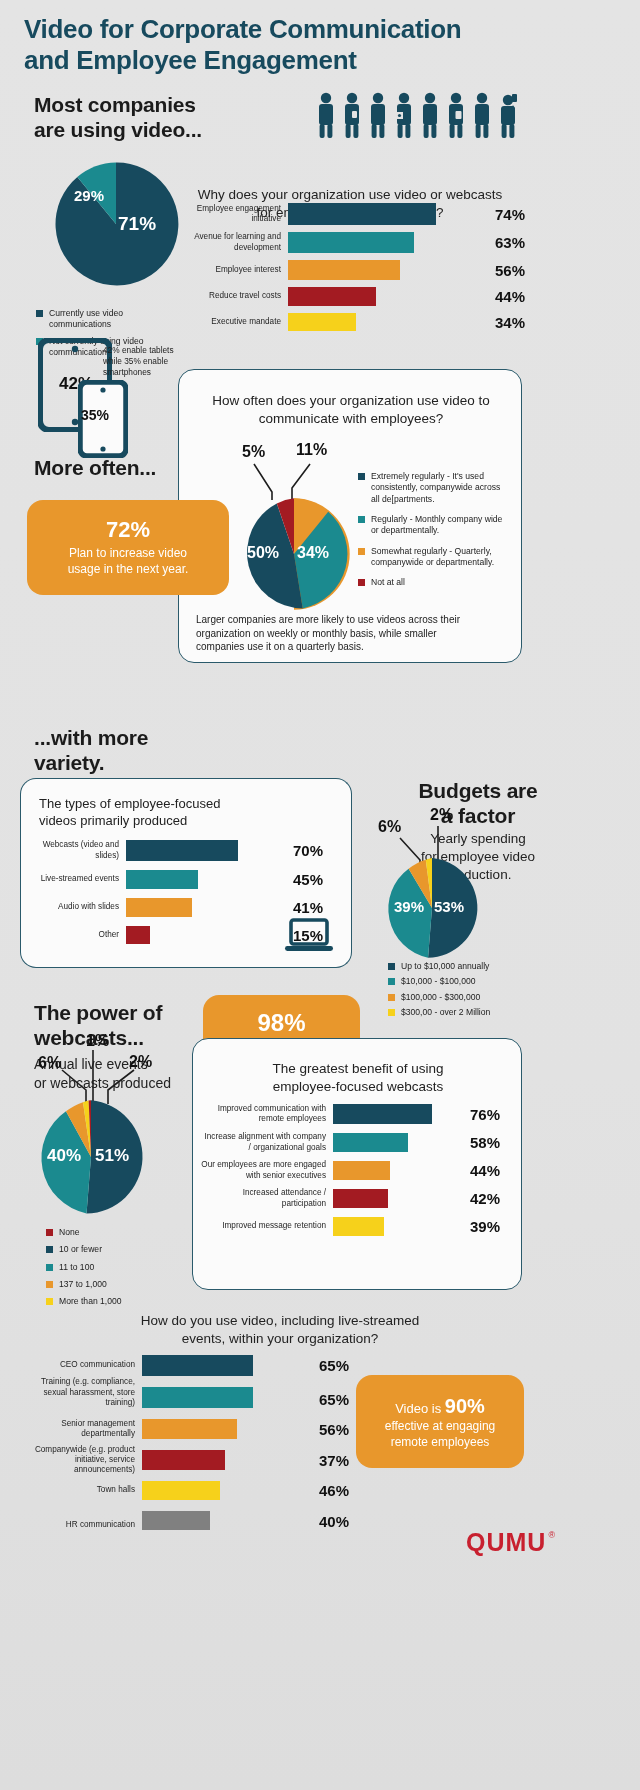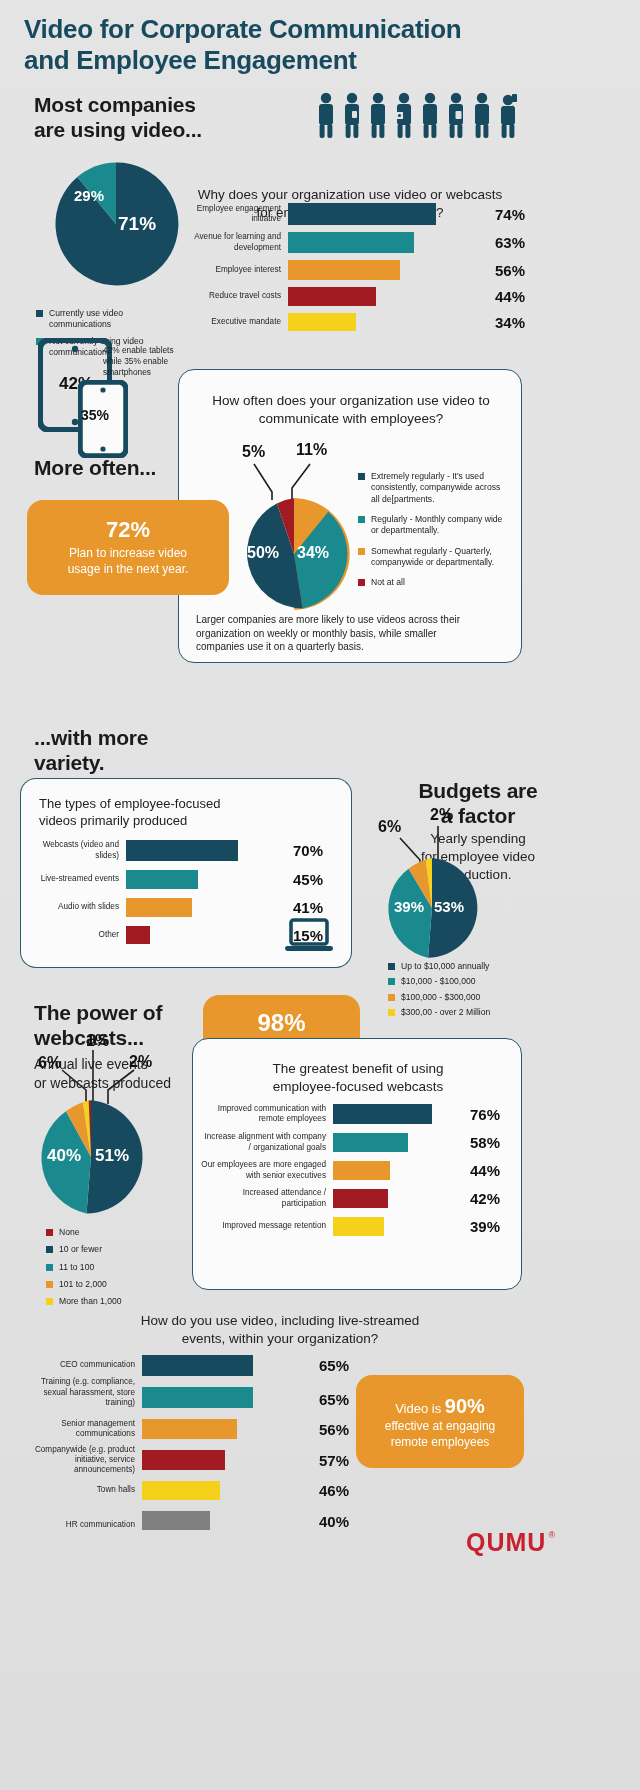--- a/index.html
+++ b/index.html
@@ -444,21 +444,21 @@
     <div class="legrow" style="margin-bottom:6px;">
       <span class="swatch" style="background:#174A5E"></span>
       <span class="bl">10 or fewer</span>
     </div>
     <div class="legrow" style="margin-bottom:6px;">
       <span class="swatch" style="background:#1B8A8F"></span>
       <span class="bl">11 to 100</span>
     </div>
     <div class="legrow" style="margin-bottom:6px;">
       <span class="swatch" style="background:#E8972C"></span>
-      <span class="bl">101 to 2,000</span>
+      <span class="bl">137 to 1,000</span>
     </div>
     <div class="legrow">
       <span class="swatch" style="background:#F6D11B"></span>
       <span class="bl">More than 1,000</span>
     </div>
   </div>
 
   <div class="card abs" style="left:192px;top:1038px;width:330px;height:252px;"></div>
 
   <div class="abs q" style="left:210px;top:1060px;width:296px;">
@@ -518,32 +518,32 @@
       <div class="barval">65%</div>
     </div>
     <div class="barrow" style="height:21px;margin-bottom:11px;align-items:flex-end;">
       <div class="barlab" style="width:120px;">Training (e.g. compliance, sexual harassment, store training)</div>
       <div class="bartrack" style="width:170px;">
           <div class="bar" style="width:65%;background:#1B8A8F;"></div>
         </div>
       <div class="barval">65%</div>
     </div>
     <div class="barrow" style="height:20px;margin-bottom:11px;">
-      <div class="barlab" style="width:120px;">Senior management communications</div>
+      <div class="barlab" style="width:120px;">Senior management departmentally</div>
       <div class="bartrack" style="width:170px;">
           <div class="bar" style="width:56%;background:#E8972C;"></div>
         </div>
       <div class="barval">56%</div>
     </div>
     <div class="barrow" style="height:20px;margin-bottom:11px;">
       <div class="barlab" style="width:120px;">Companywide (e.g. product initiative, service announcements)</div>
       <div class="bartrack" style="width:170px;">
           <div class="bar" style="width:49%;background:#A31B22;"></div>
         </div>
-      <div class="barval">57%</div>
+      <div class="barval">37%</div>
     </div>
     <div class="barrow" style="height:19px;margin-bottom:11px;">
       <div class="barlab" style="width:120px;">Town halls</div>
       <div class="bartrack" style="width:170px;">
           <div class="bar" style="width:46%;background:#F6D11B;"></div>
         </div>
       <div class="barval">46%</div>
     </div>
     <div class="barrow" style="height:19px;align-items:flex-end;">
       <div class="barlab" style="width:120px;">HR communication</div>

